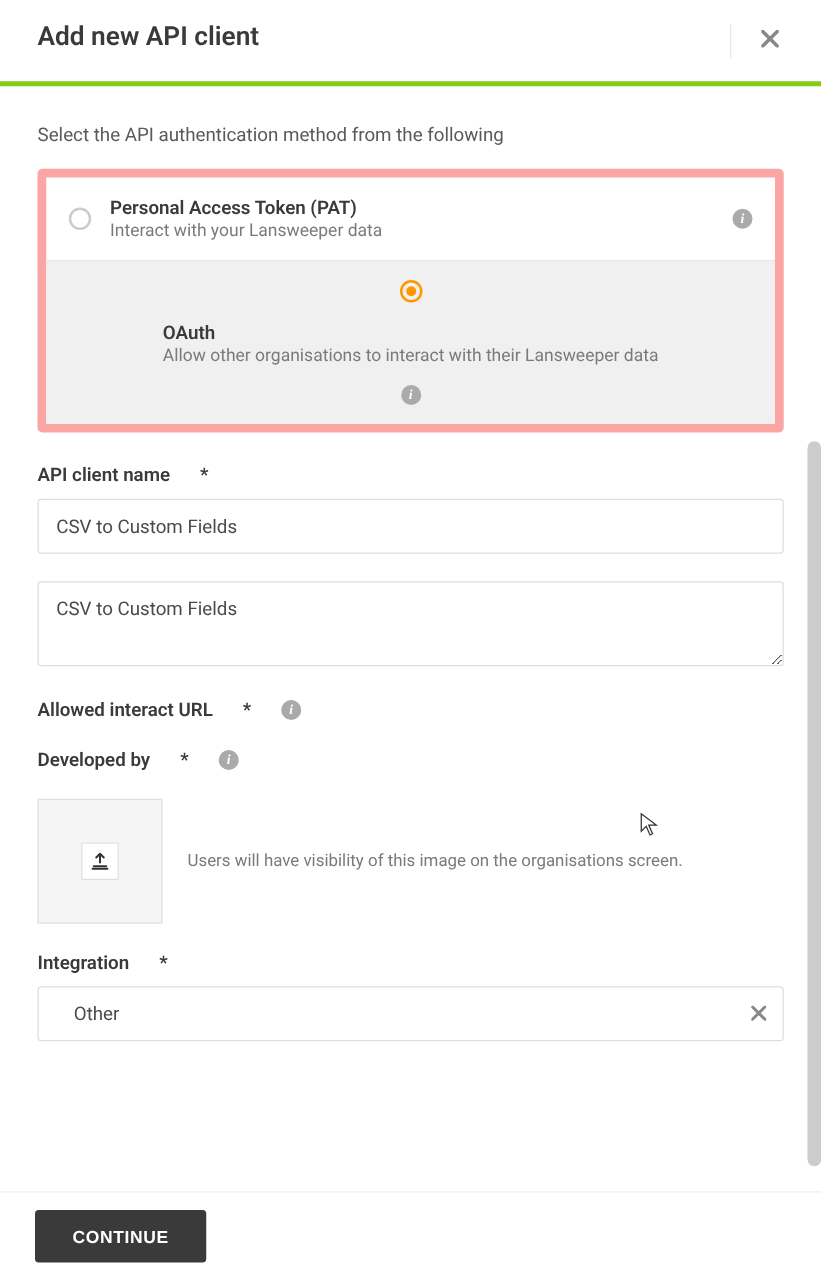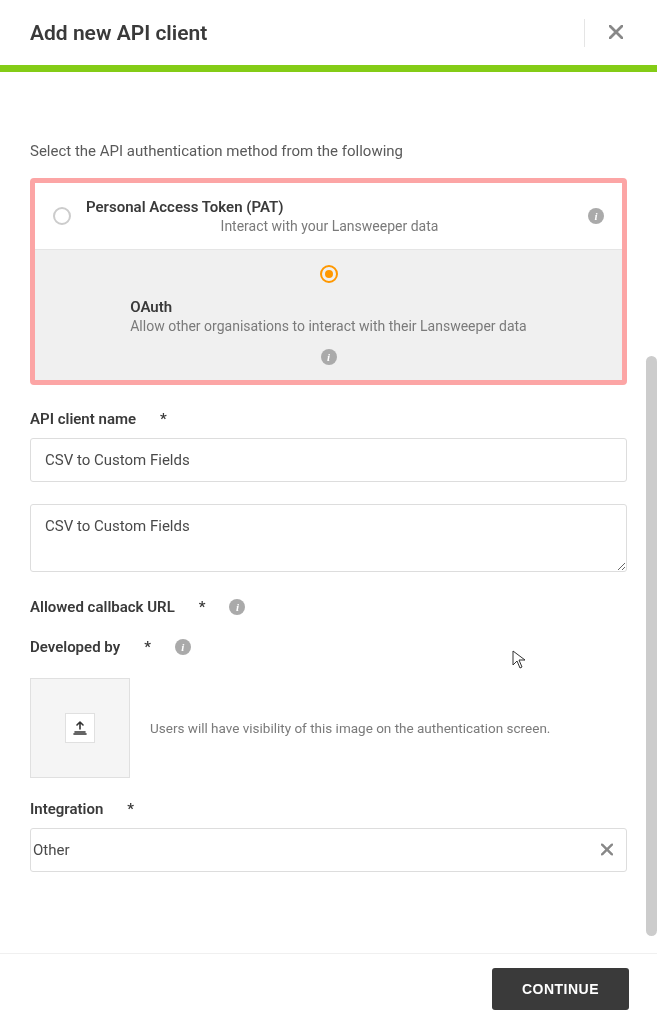--- a/index.html
+++ b/index.html
@@ -19,24 +19,24 @@
       background: #fff;
       width: 657px;
       height: 1024px;
       display: flex;
       flex-direction: column;
       box-shadow: 0 2px 8px rgba(0,0,0,0.15);
       position: relative;
     }
     .modal-header {
       display: flex;
-      align-items: center;
+      align-items: flex-start;
       justify-content: space-between;
       padding: 18px 30px 18px 30px;
-      border-bottom: 7px solid #84cc16;
+      border-bottom: 4px solid #84cc16;
     }
     .modal-title {
       font-size: 21px;
       font-weight: 600;
       color: #3a3a3a;
     }
     .close-area {
       display: flex;
       align-items: center;
       gap: 20px;
@@ -57,24 +57,23 @@
       padding: 30px;
       flex: 1;
       overflow-y: auto;
       color: #4a4a4a;
       position: relative;
     }
     .intro-text {
       font-size: 15px;
       color: #5a5a5a;
       margin-bottom: 18px;
-      margin-top: 40px;
     }
     .auth-options {
-      border: 5px solid #fca5a5;
+      border: 7px solid #fca5a5;
       border-radius: 4px;
       overflow: hidden;
       margin-bottom: 25px;
     }
     .auth-option {
       display: flex;
       align-items: center;
       padding: 15px 18px;
       gap: 15px;
       cursor: pointer;
@@ -114,21 +113,20 @@
     }
     .auth-title {
       font-weight: 600;
       font-size: 15px;
       color: #3a3a3a;
     }
     .auth-desc {
       font-size: 14px;
       color: #7a7a7a;
       margin-top: 2px;
-      text-align: center;
     }
     .info-icon {
       width: 16px;
       height: 16px;
       border-radius: 50%;
       background: #aaa;
       color: #fff;
       font-size: 11px;
       font-weight: bold;
       display: inline-flex;
@@ -204,21 +202,21 @@
     }
     .image-hint {
       font-size: 13.5px;
       color: #7a7a7a;
     }
     .select-wrap {
       position: relative;
     }
     .form-select {
       width: 100%;
-      padding: 12px 2px;
+      padding: 12px 28px;
       border: 1px solid #ddd;
       border-radius: 3px;
       font-size: 15px;
       color: #4a4a4a;
       font-family: inherit;
       appearance: none;
       background: #fff;
     }
     .select-clear {
       position: absolute;
@@ -226,21 +224,21 @@
       top: 50%;
       transform: translateY(-50%);
       color: #888;
       font-size: 16px;
       font-weight: bold;
       cursor: pointer;
     }
     .modal-footer {
       padding: 14px 28px;
       display: flex;
-      justify-content: flex-end;
+      justify-content: flex-start;
       background: #fff;
       border-top: 1px solid #f0f0f0;
       position: absolute;
       bottom: 0;
       left: 0;
       right: 0;
     }
     .btn-continue {
       background: #3a3a3a;
       color: #fff;
@@ -319,21 +317,21 @@
       </div>
       <input type="text" class="form-input" value="CSV to Custom Fields" style="">
     </div>
 
     <div class="form-group">
       <textarea class="form-textarea" style="">CSV to Custom Fields</textarea>
     </div>
 
     <div class="form-group">
       <div class="form-label">
-        <span>Allowed callback URL</span>
+        <span>Allowed interact URL</span>
         <span class="required">*</span>
         <span class="info-icon">i</span>
       </div>
     </div>
 
     <div class="form-group">
       <div class="form-label">
         <span>Developed by</span>
         <span class="required">*</span>
         <span class="info-icon">i</span>
@@ -343,21 +341,21 @@
     <div class="form-group">
       <div class="image-section">
         <div class="image-upload">
           <div class="upload-inner">
             <svg width="14" height="14" viewBox="0 0 14 14">
               <path d="M7 1 L7 8 M4 4 L7 1 L10 4 M2 11 L12 11" stroke="#333" stroke-width="1.6" fill="none" stroke-linecap="round" stroke-linejoin="round"></path>
               <path d="M1 13 L13 13" stroke="#333" stroke-width="1.6" fill="none" stroke-linecap="round"></path>
             </svg>
           </div>
         </div>
-        <div class="image-hint">Users will have visibility of this image on the authentication screen.</div>
+        <div class="image-hint">Users will have visibility of this image on the organisations screen.</div>
       </div>
     </div>
 
     <div class="form-group">
       <div class="form-label">
         <span>Integration</span>
         <span class="required">*</span>
       </div>
       <div class="select-wrap">
         <input type="text" class="form-select" readonly="" value="Other" style="">

